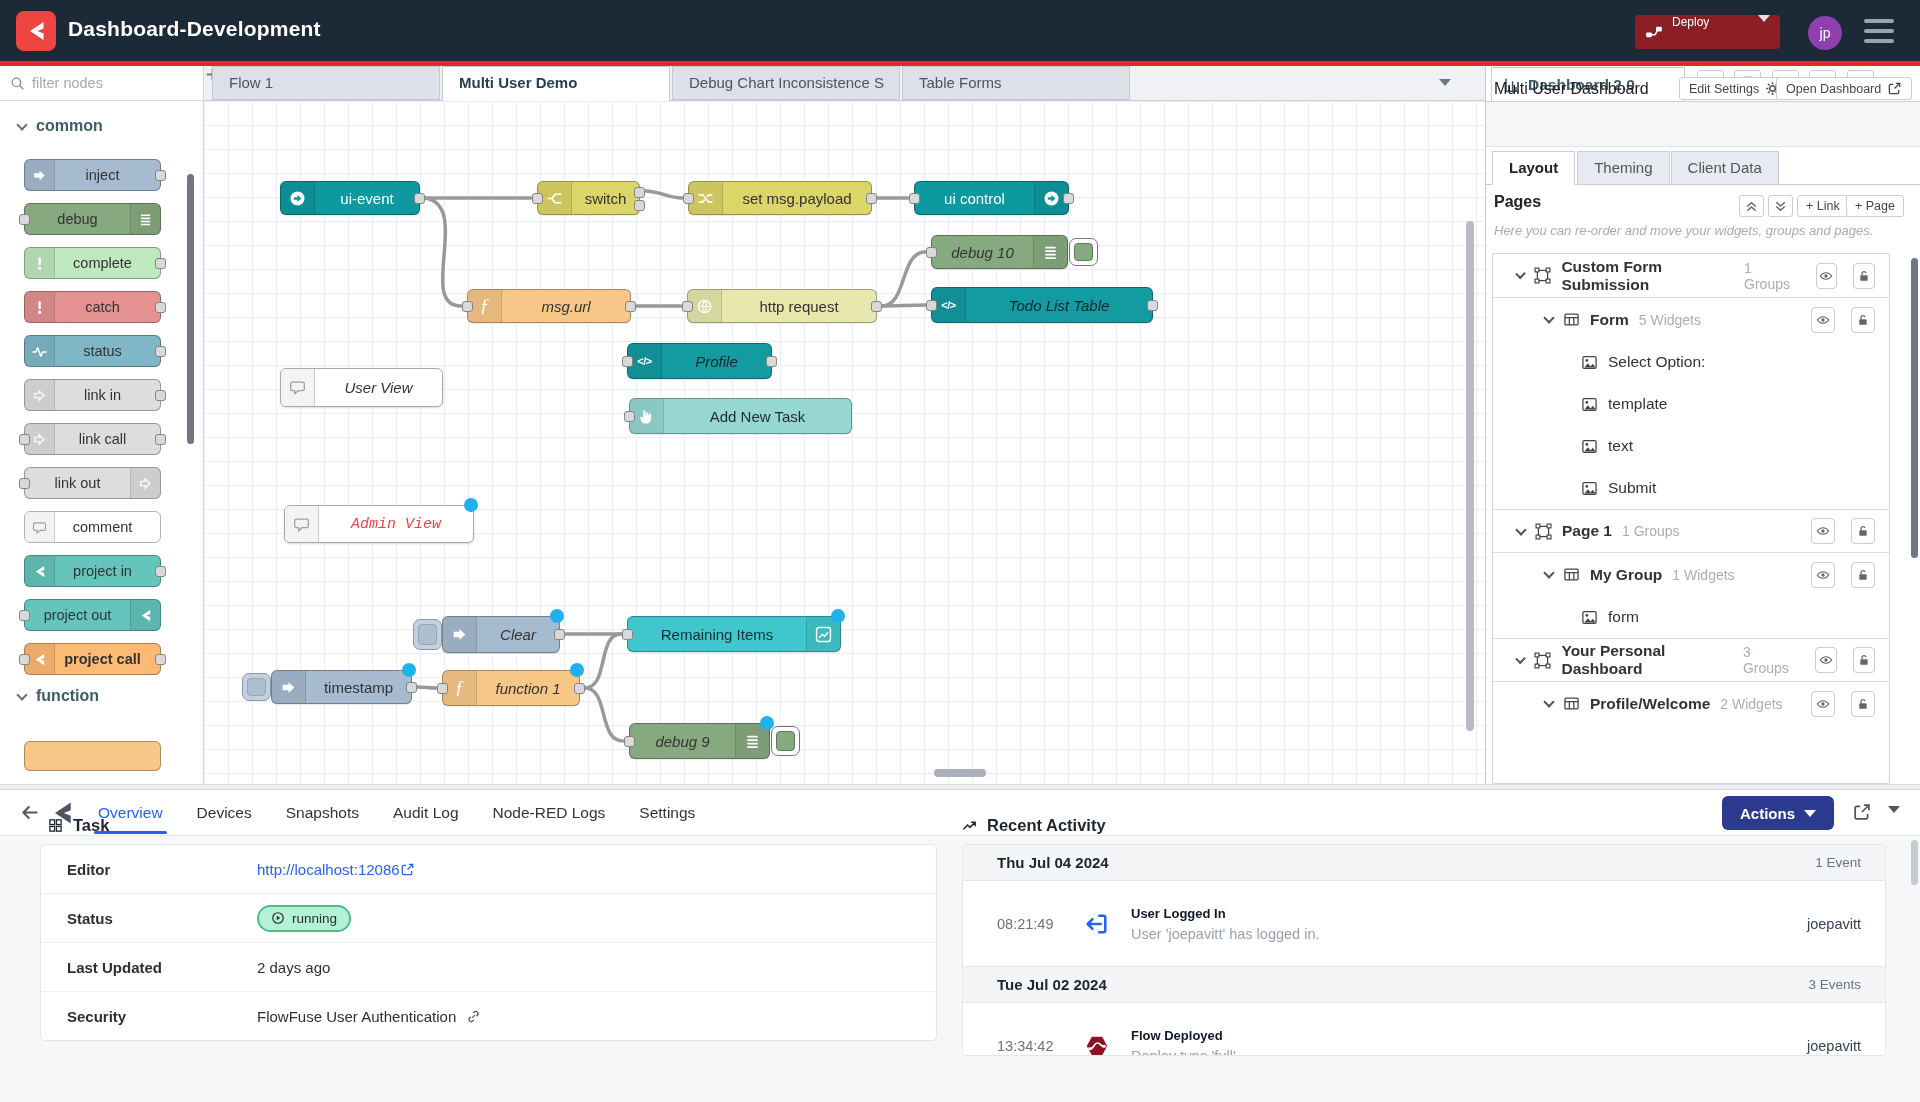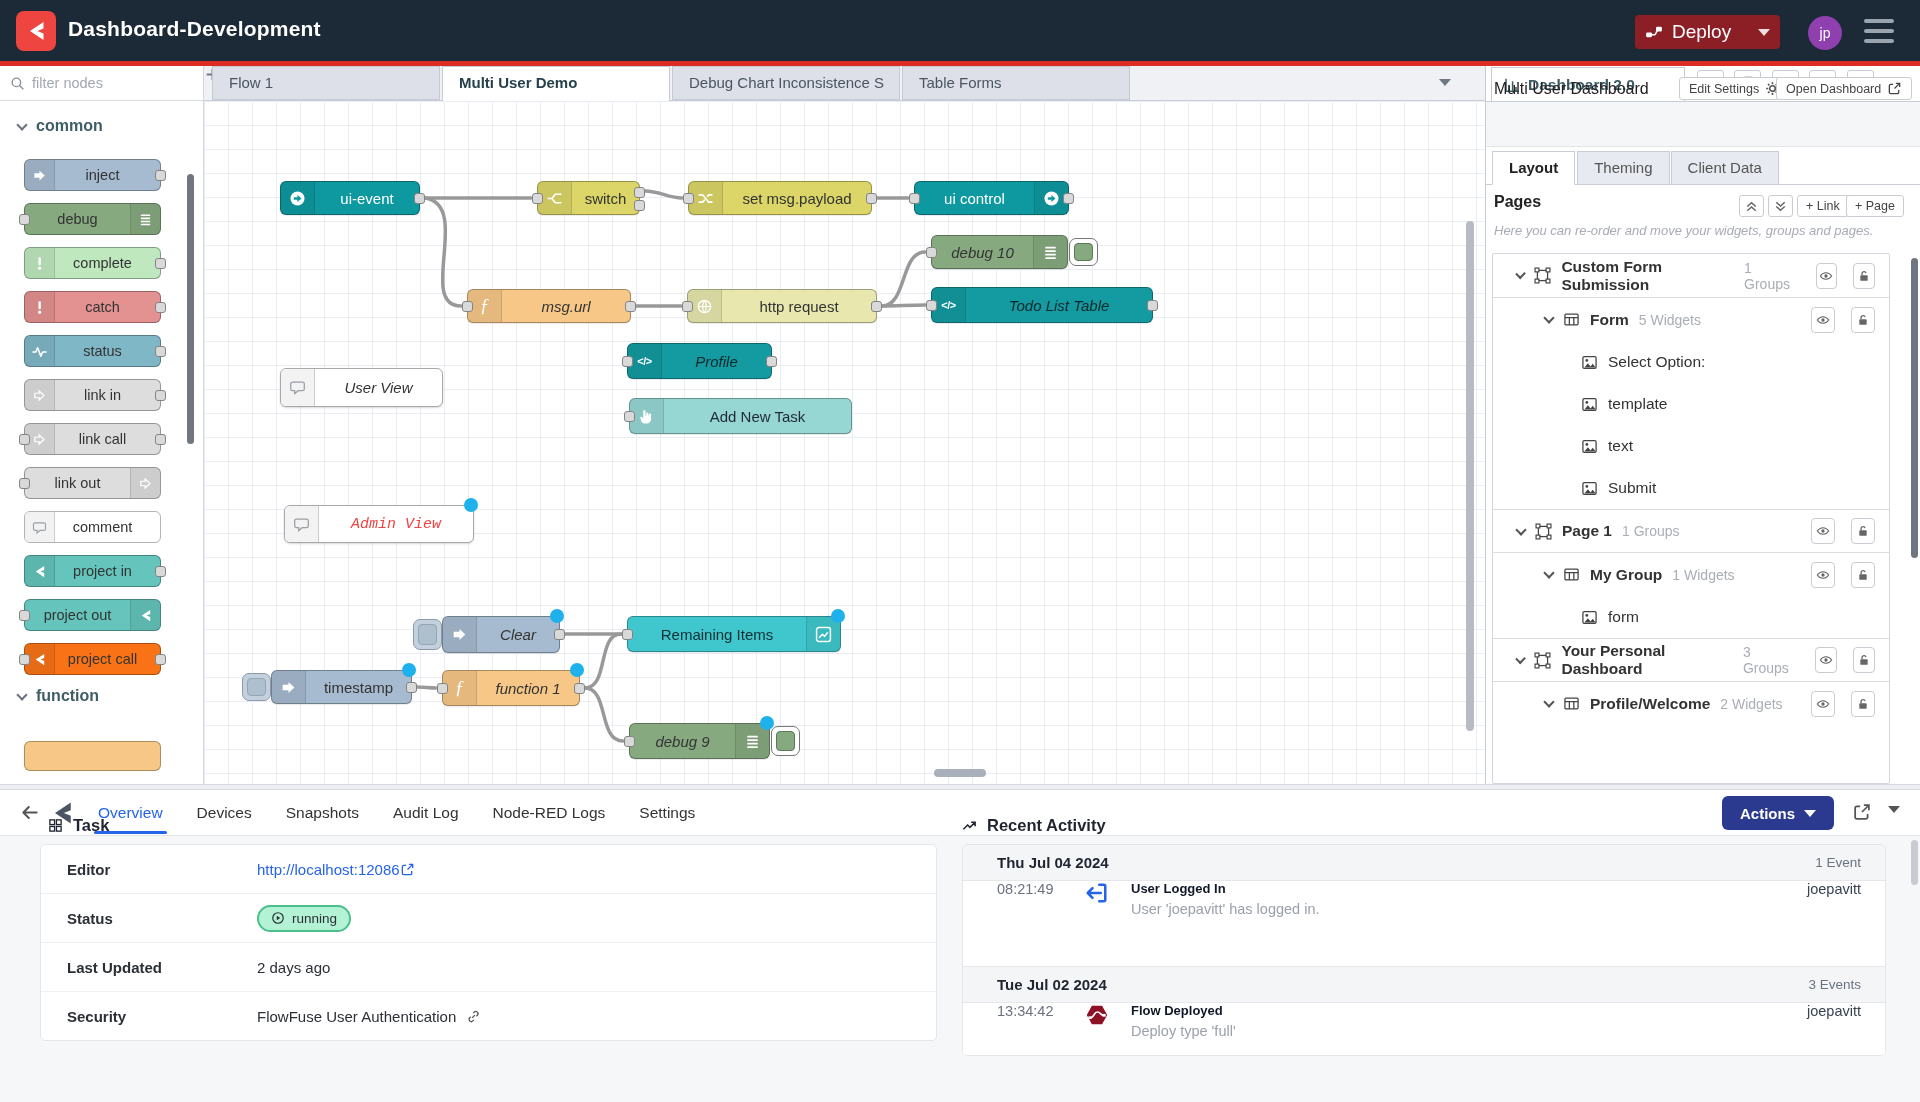--- a/index.html
+++ b/index.html
@@ -4,21 +4,21 @@
 <style>
   * { margin:0; padding:0; box-sizing:border-box; }
   body { font-family:"Liberation Sans", sans-serif; background:#fff; }
   #app { position:relative; width:1920px; height:1102px; overflow:hidden; background:#fff; }
 
   
   #topbar { position:absolute; left:0; top:0; width:1920px; height:61px; background:#1c2936; display:flex; align-items:center; }
   #redline { position:absolute; left:0; top:61px; width:1920px; height:5px; background:#dd2b26; }
   #brand-logo { position:absolute; left:16px; top:11px; width:40px; height:40px; border-radius:8px; background:#ee4540; display:flex; align-items:center; justify-content:center; }
   #app-title { position:absolute; left:68px; top:17px; color:#fff; font-size:21px; font-weight:bold; letter-spacing:.2px; }
-  #deploy-btn { position:absolute; left:1635px; top:15px; width:145px; height:34px; background:#8c1f26; border-radius:4px; display:flex; align-items:center; color:#fff; font-size:19px; padding:0 10px; gap:9px; cursor:pointer; }
+  #deploy-btn { position:absolute; left:1635px; top:15px; width:145px; height:34px; background:#8c1f26; border-radius:4px; display:flex; color:#fff; font-size:12px; padding:0 10px; gap:9px; cursor:pointer; }
   #deploy-caret { margin-left:auto; color:rgba(255,255,255,.85); }
   #avatar { position:absolute; left:1808px; top:16px; width:34px; height:34px; border-radius:50%; background:#8f3fae; color:#fff; display:flex; align-items:center; justify-content:center; font-size:14px; }
   #hamburger { position:absolute; left:1864px; top:19px; width:30px; height:24px; display:flex; flex-direction:column; justify-content:space-between; cursor:pointer; }
   #hamburger i { display:block; height:4px; border-radius:2px; background:#9aa4ae; }
 
   
   #palette { position:absolute; left:0; top:66px; width:204px; height:718px; background:#fff; border-right:1px solid #d3d6db; }
   #palette-search { height:35px; border-bottom:1px solid #d9dce0; display:flex; align-items:center; padding:0 10px; gap:7px; }
   #palette-search input { border:none; outline:none; font-size:14.5px; color:#555; width:140px; font-family:"Liberation Sans",sans-serif; }
   #palette-search input::placeholder { color:#a2a8ae; }
@@ -121,21 +121,21 @@
   #activity-card { left:962px; width:924px; height:212px; }
   .irow { display:flex; align-items:center; height:49px; border-bottom:1px solid #eef0f2; padding-left:26px; font-size:15px; }
   .irow:last-child { border-bottom:none; }
   .ilabel { width:190px; font-weight:bold; color:#2b2f36; }
   a.link { color:#2563eb; text-decoration:none; display:flex; align-items:center; }
   .badge { display:inline-flex; align-items:center; gap:7px; background:#b3f2d4; border:2px solid #49c08b; border-radius:999px; padding:4px 12px; font-size:13.5px; color:#2b2f36; }
   .sec-val { display:flex; align-items:center; gap:10px; color:#2b2f36; }
   .arow-date { height:36px; background:#f4f5f7; border-bottom:1px solid #e5e7eb; display:flex; align-items:center; padding:0 24px 0 34px; }
   .adate { font-size:15px; font-weight:bold; color:#1f2430; }
   .acount { margin-left:auto; font-size:13.5px; color:#6b7280; }
-  .arow-ev { height:86px; background:#fff; border-bottom:1px solid #e5e7eb; display:flex; align-items:flex-start; padding:0 24px 0 34px; gap:0; }
+  .arow-ev { height:86px; background:#fff; border-bottom:1px solid #e5e7eb; display:flex; align-items:center; padding:0 24px 0 34px; gap:0; }
   .atime { width:88px; font-size:14.5px; color:#6b7280; }
   .aicon { width:46px; display:flex; align-items:center; }
   .atitle { font-size:13px; font-weight:bold; color:#111827; margin-bottom:5px; }
   .adetail { font-size:14.5px; color:#9aa1ab; }
   .auser { margin-left:auto; font-size:14.5px; color:#374151; }
   #win-scroll { position:absolute; left:1911px; top:840px; width:7px; height:45px; background:#c8ccd2; border-radius:4px; }
 
   
   .icn { display:inline-flex; align-items:center; justify-content:center; }
   .chv { display:inline-block; width:8px; height:8px; border-right:2px solid #555; border-bottom:2px solid #555; transform:rotate(45deg); margin-top:-3px; }
@@ -318,21 +318,21 @@
             <span class="strip s-right">
               <span class="icn">
                 <svg viewBox="0 0 16 16" width="15" height="15">
                   <path d="M13 2L4 8l9 6v-4.4L9 8l4-1.6z" fill="#fff"></path>
                 </svg>
               </span>
             </span>
             <span class="plab">project out</span>
             <span class="pt in"></span>
           </div>
-          <div class="pnode side-left" style="background: #f97316;">
+          <div class="pnode side-left" style="background: #fdba74; font-weight: bold;">
             <span class="strip s-left">
               <span class="icn">
                 <svg viewBox="0 0 16 16" width="15" height="15">
                   <path d="M13 2L4 8l9 6v-4.4L9 8l4-1.6z" fill="#fff"></path>
                 </svg>
               </span>
             </span>
             <span class="plab">project call</span>
             <span class="pt in"></span>
             <span class="pt out"></span>

